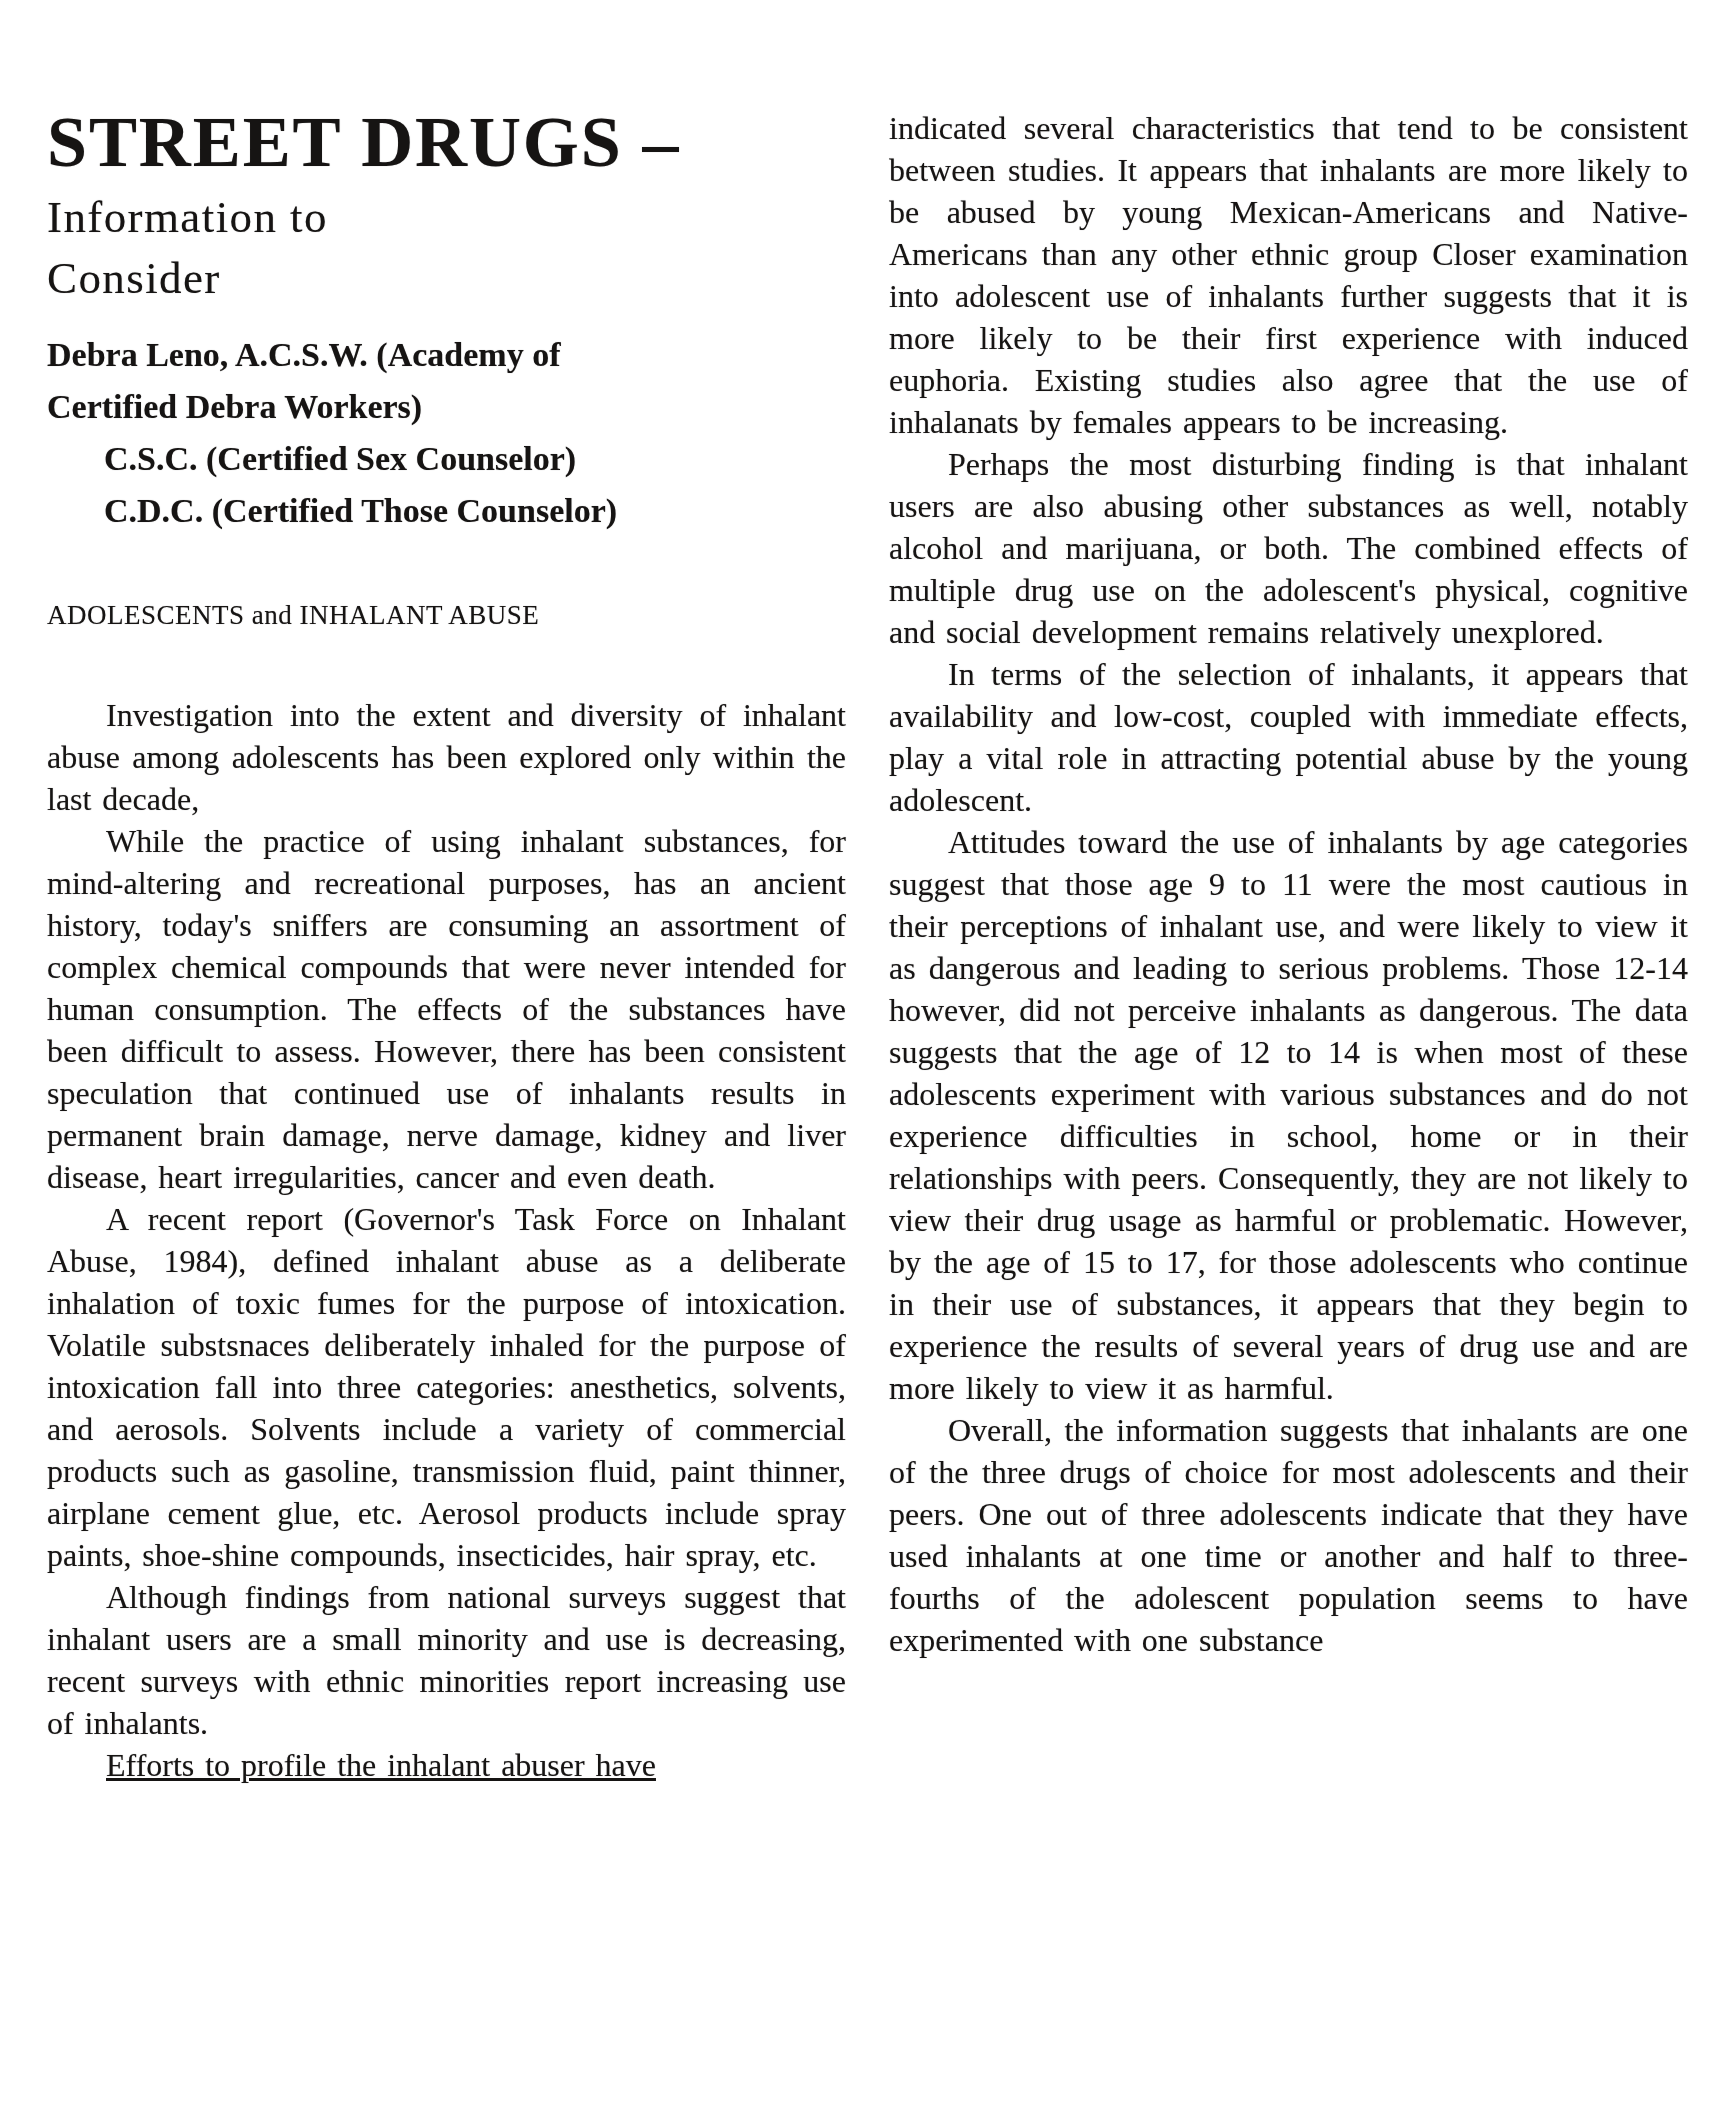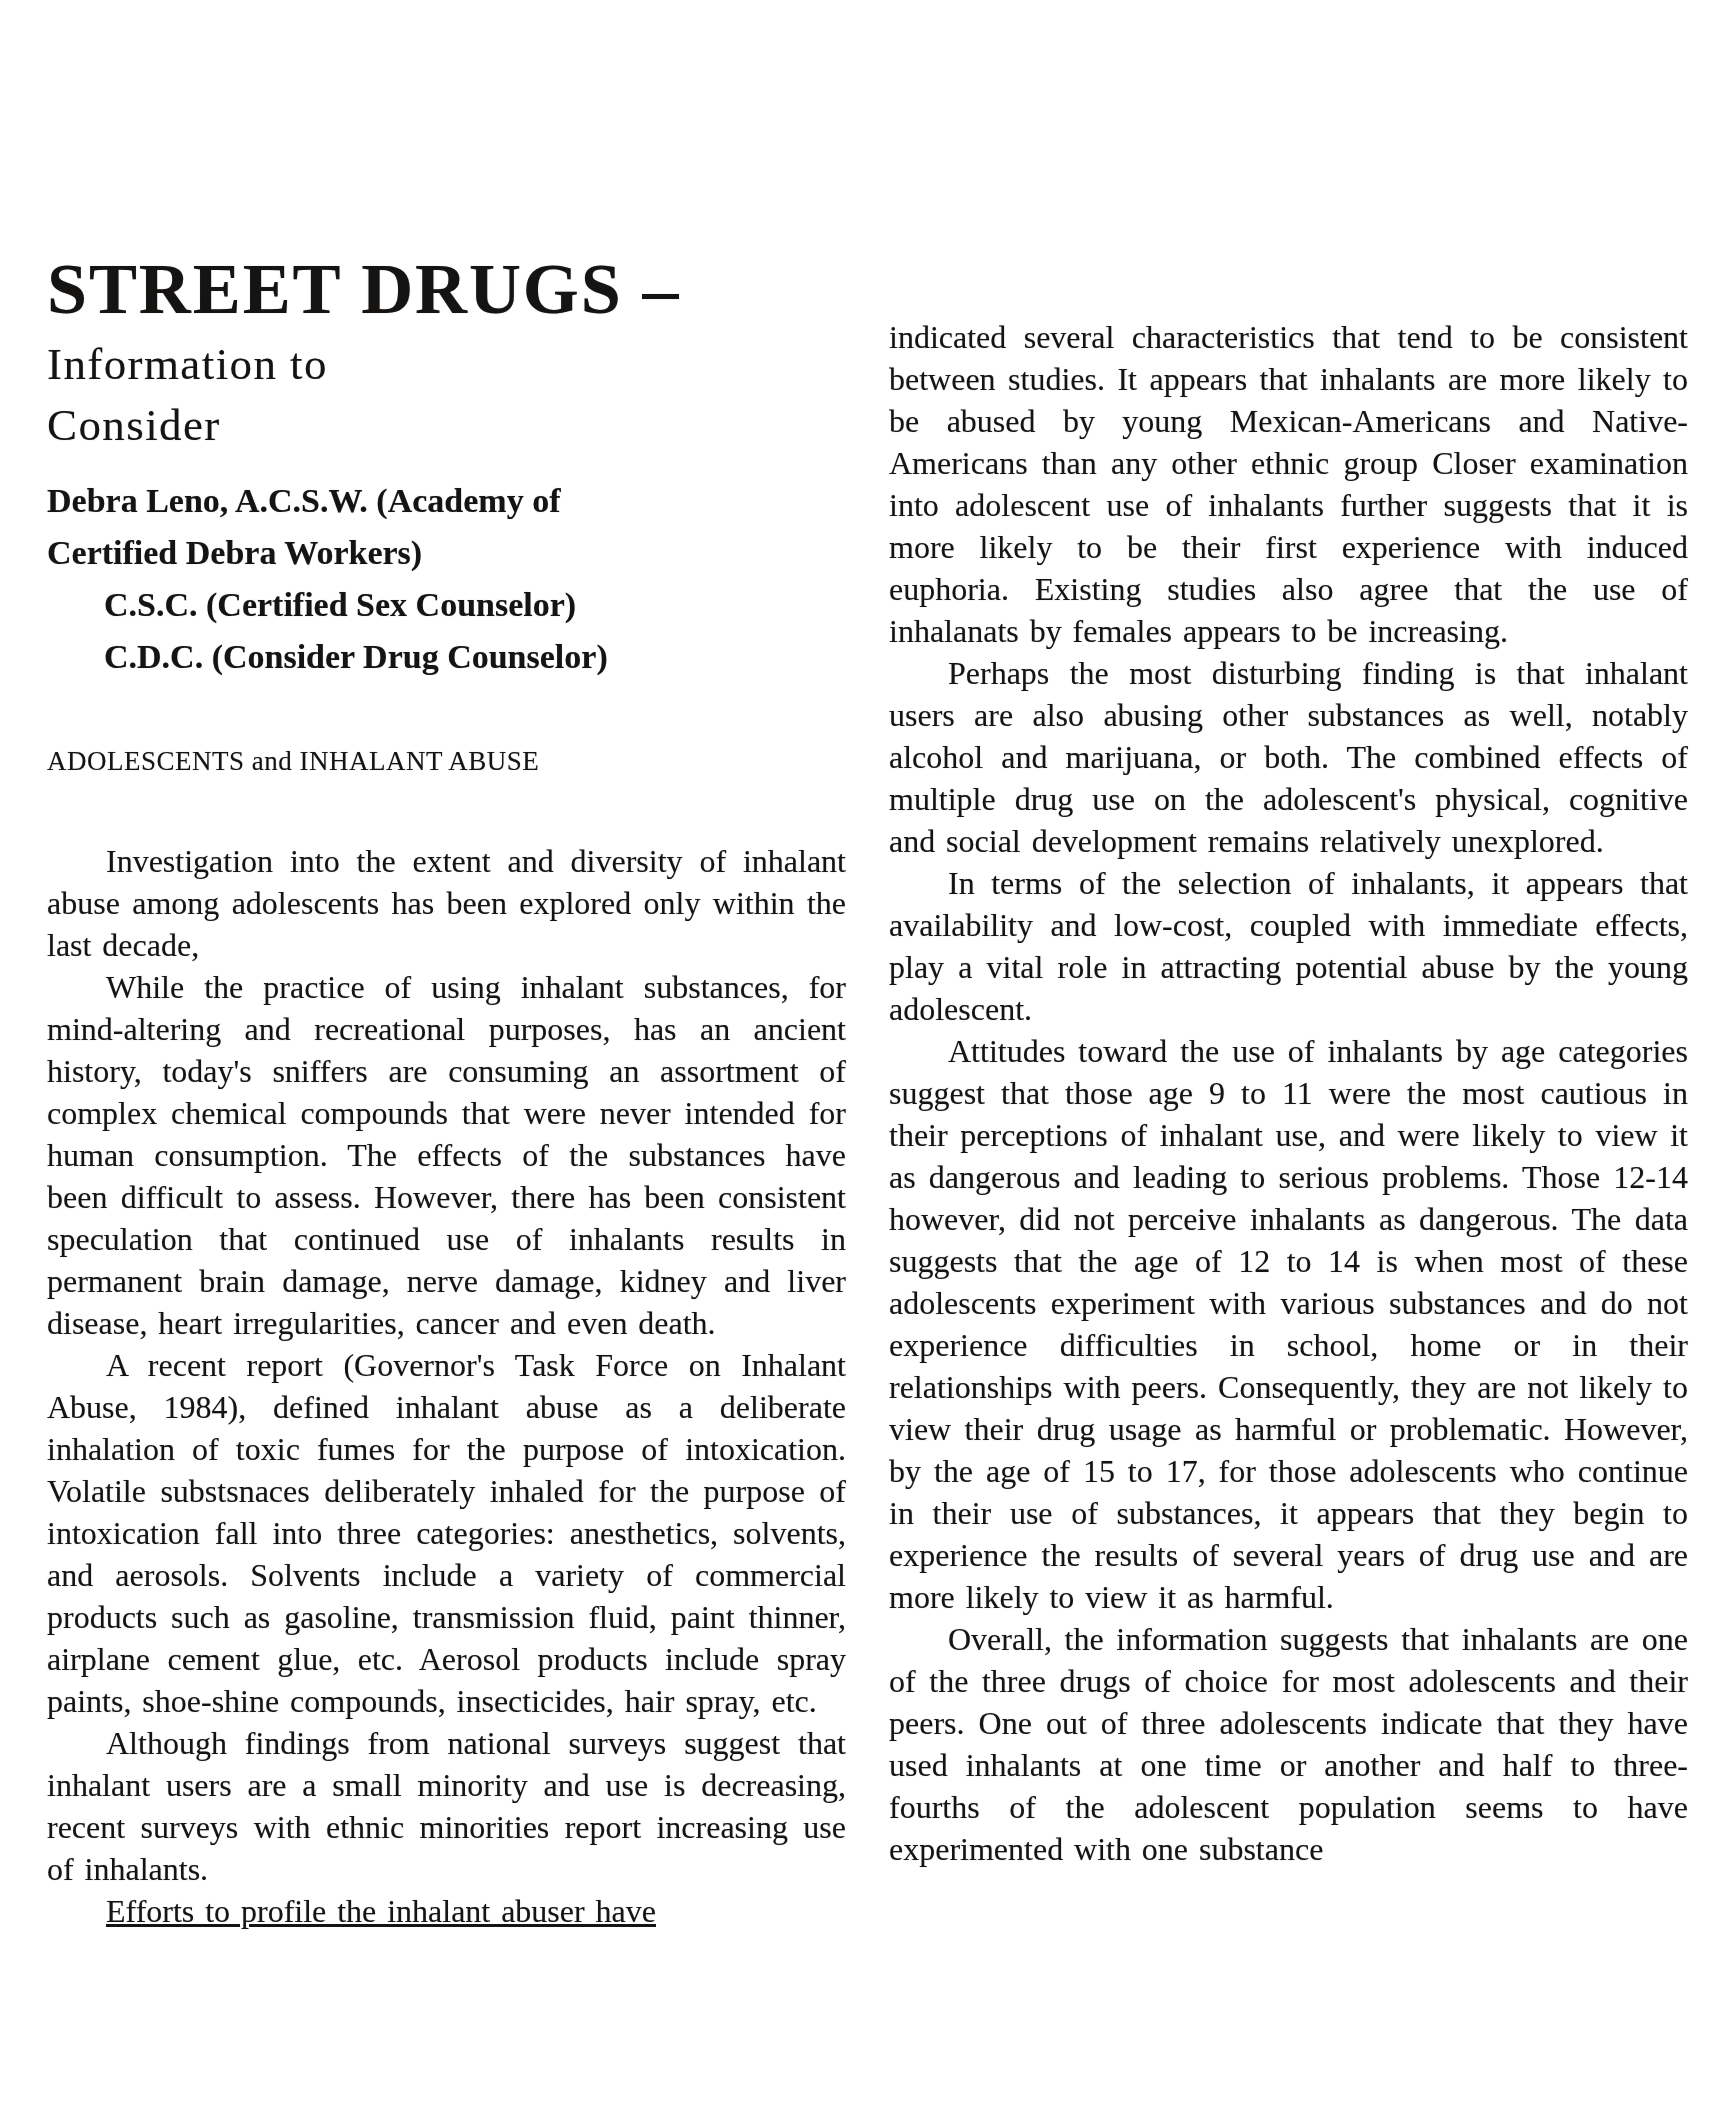--- a/index.html
+++ b/index.html
@@ -18,21 +18,20 @@
     left: 0; top: 0;
     width: 1732px;
     height: 2108px;
     background: #ffffff;
     box-sizing: border-box;
     padding: 97px 46px 29px 47px;
     display: flex;
     gap: 43px;
     color: #161413;
     overflow: hidden;
-    align-items: center;
   }
   .col {
     width: 799px;
     flex: 0 0 auto;
   }
   
   .page * { text-shadow: 0 0 1px rgba(20,18,16,0.35); }
 
   .title-line1 {
     font-size: 72px;
@@ -85,21 +84,21 @@
 
   <div class="col col-left">
     <div class="title-line1">STREET DRUGS –</div>
     <div class="title-line2">Information to</div>
     <div class="title-line3">Consider</div>
 
     <div class="byline">
       <div>Debra Leno, A.C.S.W. (Academy of</div>
       <div>Certified Debra Workers)</div>
       <div class="byline-indent">C.S.C. (Certified Sex Counselor)</div>
-      <div class="byline-indent">C.D.C. (Consider Drug Counselor)</div>
+      <div class="byline-indent">C.D.C. (Certified Those Counselor)</div>
     </div>
 
     <div class="section-heading">ADOLESCENTS and INHALANT ABUSE</div>
 
     <div class="body-text">
       <p>Investigation into the extent and diversity of inhalant abuse among adolescents has been explored only within the last decade,</p>
       <p>While the practice of using inhalant substances, for mind-altering and recreational purposes, has an ancient history, today's sniffers are consuming an assortment of complex chemical compounds that were never intended for human consumption. The effects of the substances have been difficult to assess. However, there has been consistent speculation that continued use of inhalants results in permanent brain damage, nerve damage, kidney and liver disease, heart irregularities, cancer and even death.</p>
       <p>A recent report (Governor's Task Force on Inhalant Abuse, 1984), defined inhalant abuse as a deliberate inhalation of toxic fumes for the purpose of intoxication. Volatile substsnaces deliberately inhaled for the purpose of intoxication fall into three categories: anesthetics, solvents, and aerosols. Solvents include a variety of commercial products such as gasoline, transmission fluid, paint thinner, airplane cement glue, etc. Aerosol products include spray paints, shoe-shine compounds, insecticides, hair spray, etc.</p>
       <p>Although findings from national surveys suggest that inhalant users are a small minority and use is decreasing, recent surveys with ethnic minorities report increasing use of inhalants.</p>
       <p class="last">Efforts to profile the inhalant abuser have</p>

